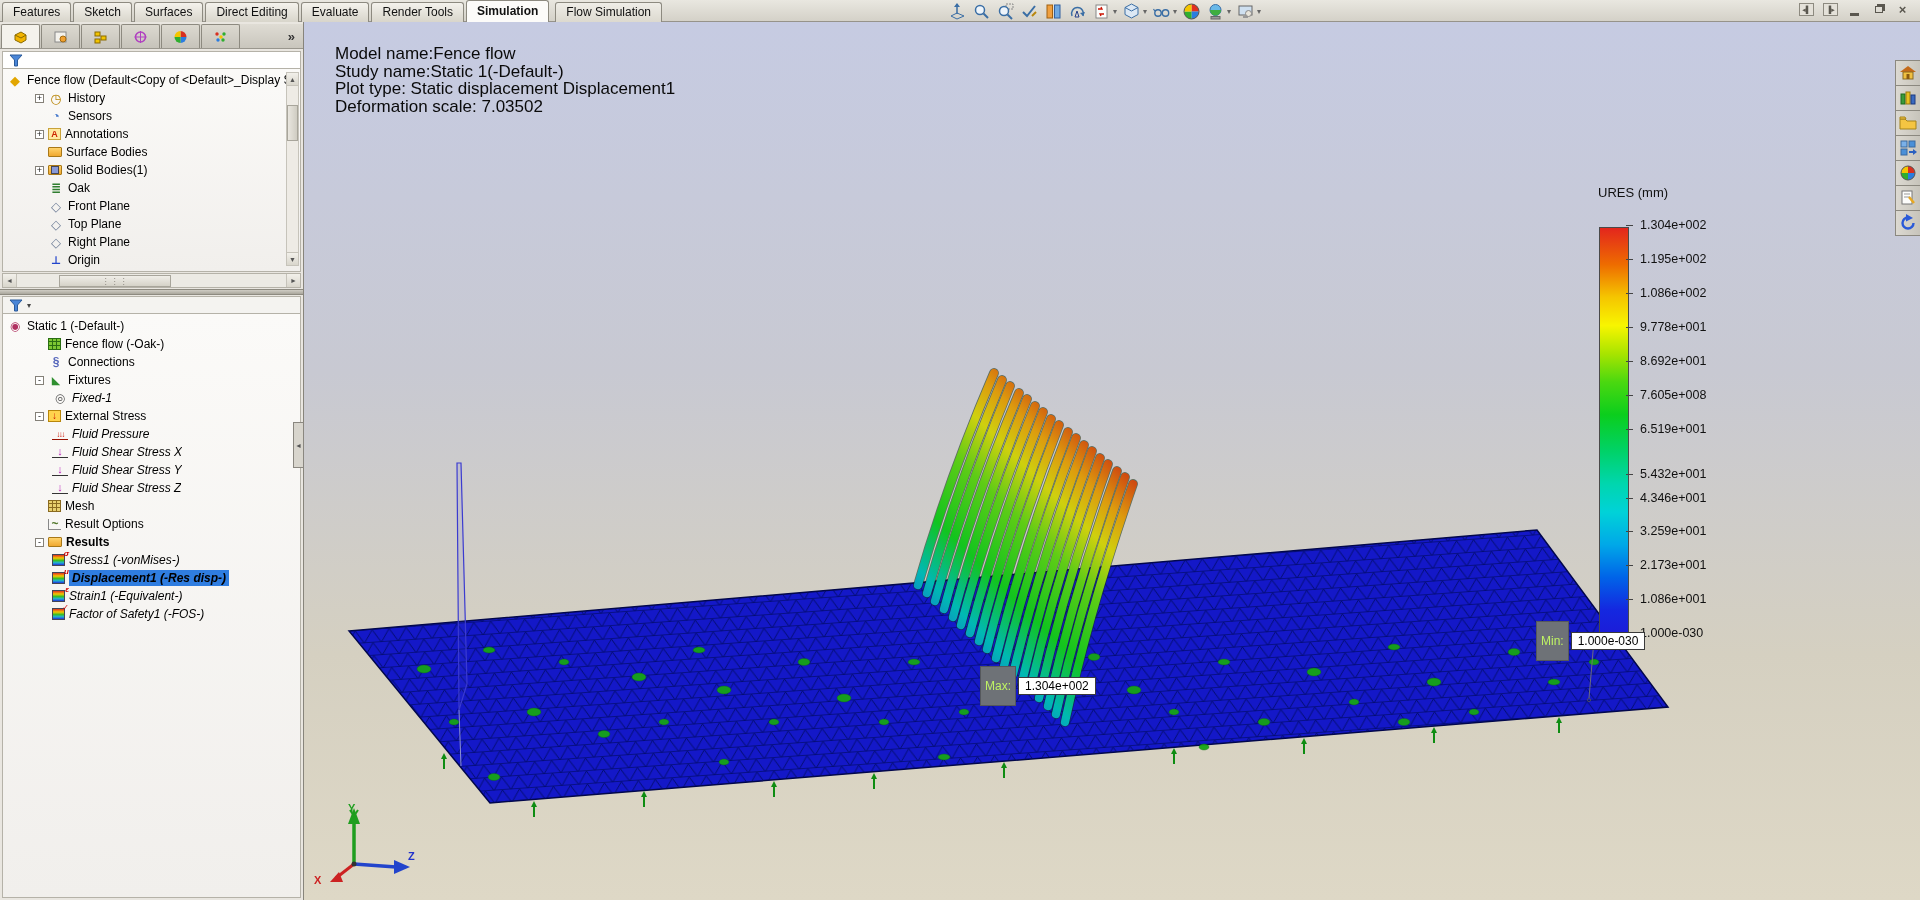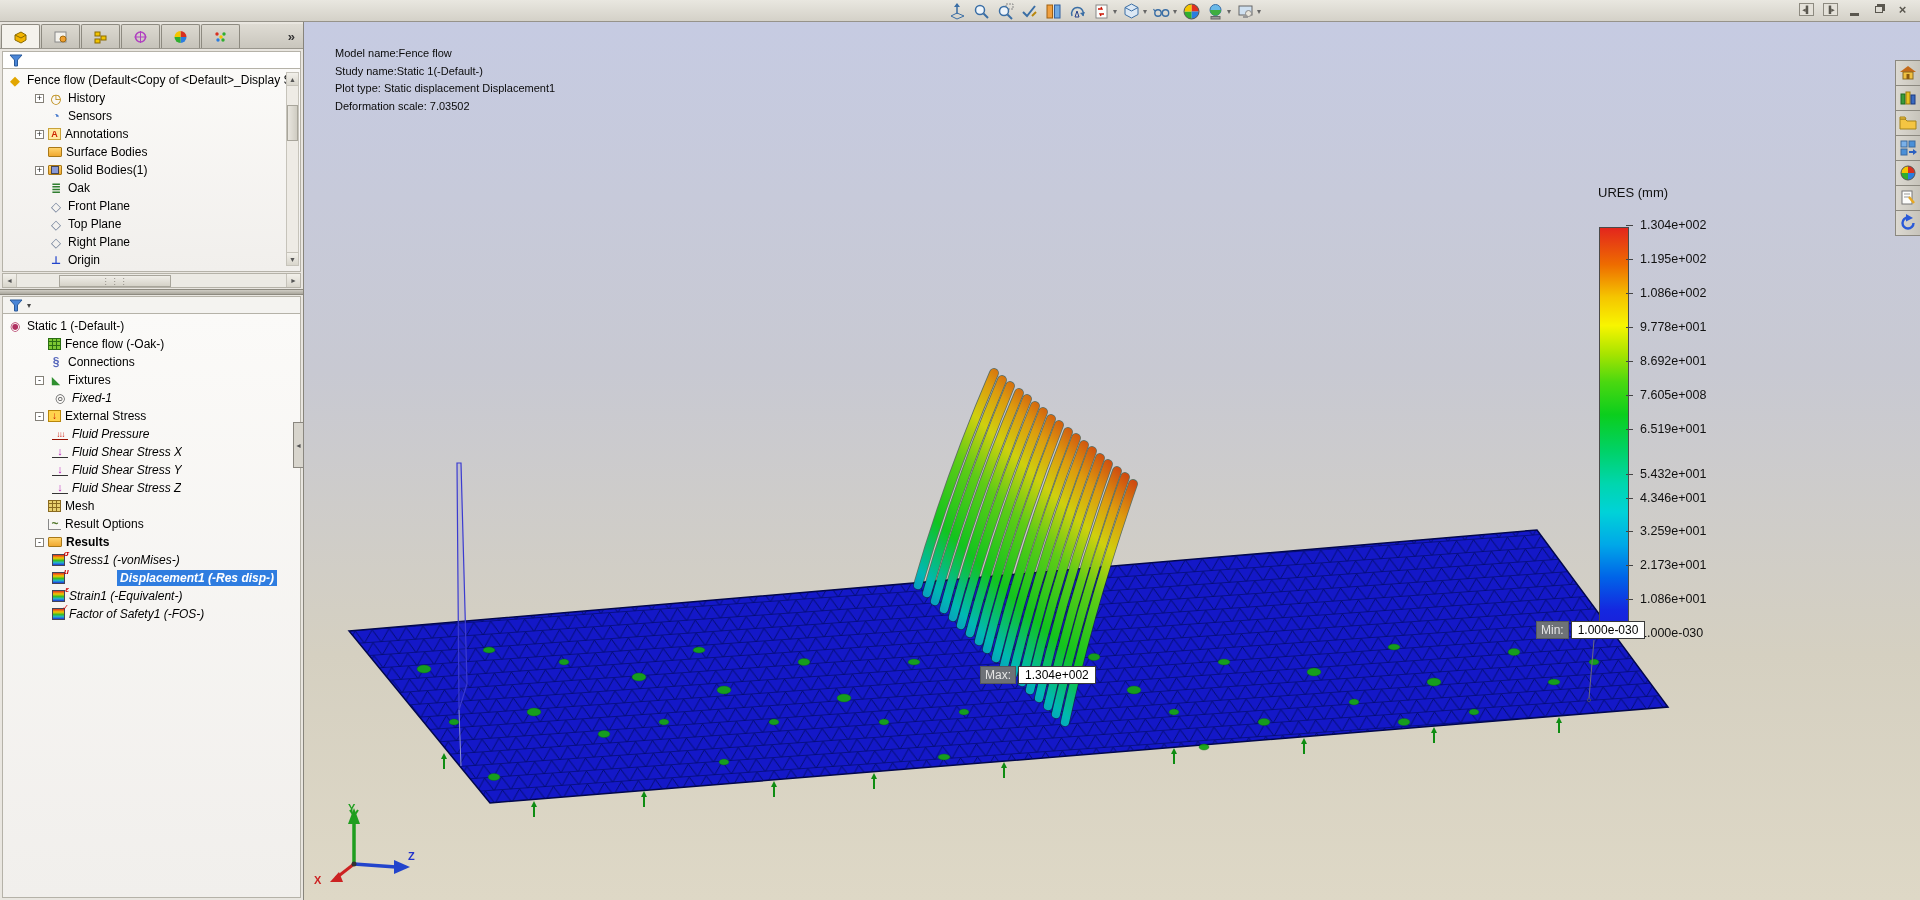--- a/index.html
+++ b/index.html
@@ -47,21 +47,21 @@
 
   .tree{position:absolute;left:2px;width:299px;background:linear-gradient(#fbfaf8,#f1efec);
     border:1px solid #b5b2a8;border-top:none;overflow:hidden;}
   #tree1{top:47px;height:203px;padding-top:2px;}
   #tree2{top:292px;height:584px;padding-top:3px;}
 
   .trow{display:flex;align-items:center;height:18px;font-size:12px;color:#000;
     padding-left:4px;white-space:nowrap;overflow:hidden;}
   .lv1{padding-left:32px;} .lv2{padding-left:36px;font-style:italic;}
   .trow.bold .lbl{font-weight:bold;}
-  .trow.sel .lbl{background:#2f7de0;color:#ffffff;font-weight:bold;padding:1px 3px;margin-left:48px;}
+  .trow.sel .lbl{background:#2f7de0;color:#000000;font-weight:bold;padding:1px 3px;}
   .lbl{overflow:hidden;text-overflow:clip;}
 
   .exp{width:9px;height:9px;border:1px solid #848078;background:#fff;display:flex;
     align-items:center;justify-content:center;font-size:9px;line-height:1;margin-right:4px;flex:none;color:#222;}
   .exp.plus::before{content:"+";} .exp.minus::before{content:"-";}
   .exp.none{border:none;background:transparent;}
 
   .ic{width:16px;height:14px;margin-right:4px;display:inline-flex;align-items:center;
     justify-content:center;font-size:11px;flex:none;line-height:1;}
   .i-part::before{content:"◆";color:#e2a600;font-size:13px;}
@@ -118,53 +118,63 @@
   #psplit{position:absolute;left:0;top:267px;width:303px;height:6px;
     background:linear-gradient(#cfccc4,#a9a69c);border-top:1px solid #8d8a80;border-bottom:1px solid #8d8a80;}
   #collapse-handle{position:absolute;left:293px;top:400px;width:11px;height:46px;
     background:#d8d5cd;border:1px solid #8a8780;display:flex;align-items:center;justify-content:center;
     font-size:7px;color:#555;}
 
   
   #viewport{position:absolute;left:304px;top:22px;width:1616px;height:878px;
     background:linear-gradient(180deg,#c6cbe2 0%,#c8c9d2 40%,#d5d0c1 72%,#ded8c6 100%);overflow:hidden;}
   #scene{position:absolute;left:0;top:0;}
-  #info{position:absolute;left:31px;top:23px;font-size:11px;color:#0a0a0a;line-height:17.5px;z-index:5;}
+  #info{position:absolute;left:31px;top:23px;font-size:17px;color:#0a0a0a;line-height:17.5px;z-index:5;}
 
   #legend-title{position:absolute;left:1294px;top:163px;font-size:13px;color:#111;z-index:6;}
   #legend-bar{position:absolute;left:1295px;top:205px;width:30px;height:408px;z-index:6;
     border:1px solid #4a4a4a;
     background:linear-gradient(180deg,#e3261d 0%,#ee6c00 9%,#f5c500 17%,#f8f500 24%,
       #a8e400 31%,#4ad810 38%,#0bce1d 46%,#00d268 55%,#00d6ae 63%,#00d2d8 70%,
       #00a8e8 78%,#0064e8 86%,#1428e0 94%,#1c1cd8 100%);}
   .ltick{position:absolute;left:1322px;height:16px;display:flex;align-items:center;z-index:6;
     font-size:12.5px;color:#111;}
   .ltick i{display:block;width:7px;height:1px;background:#444;margin-right:7px;}
 
   .callout{position:absolute;display:flex;align-items:center;z-index:7;font-size:12px;}
-  .chip-label{background:#6e7277;color:#e5e5e5;padding:1px 4px;border:1px solid #55585c;}
+  .chip-label{background:#6e7277;color:#bef264;padding:12px 4px;border:1px solid #55585c;}
   .chip-value{background:#fff;color:#000;padding:1px 6px;border:1px solid #3a3a3a;margin-left:2px;}
   #maxcall{left:676px;top:644px;}
   #mincall{left:1232px;top:599px;}
 
   #triad{position:absolute;left:8px;top:780px;z-index:6;}
   .axis-label{position:absolute;font-size:11px;font-weight:bold;z-index:7;}
   #lblY{left:44px;top:780px;color:#1f9e1f;}
   #lblZ{left:104px;top:828px;color:#2233cc;}
   #lblX{left:10px;top:852px;color:#cc2222;}
 
   
   #taskpane{position:absolute;right:0;top:60px;width:25px;z-index:40;
     border-left:1px solid #8b887f;border-top:1px solid #8b887f;background:linear-gradient(90deg,#dcd9d1,#c7c4bb);}
   .tp{height:25px;border-bottom:1px solid #8b887f;display:flex;align-items:center;justify-content:center;}
 </style>
 </head>
 <body>
 
 <div id="topbar">
+  <div id="cmdtabs">
+    <div class="tab">Features</div>
+    <div class="tab">Sketch</div>
+    <div class="tab">Surfaces</div>
+    <div class="tab">Direct Editing</div>
+    <div class="tab">Evaluate</div>
+    <div class="tab">Render Tools</div>
+    <div class="tab active">Simulation</div>
+    <div class="tab flowsim">Flow Simulation</div>
+  </div>
 
   <div id="hud">
     <div class="hbtn">
       <svg width="17" height="17">
           <line x1="8" y1="1" x2="8" y2="11" stroke="#3a6ea5" stroke-width="1.5"></line>
           <polygon points="8,0 5,4 11,4" fill="#3a6ea5"></polygon>
           <polygon points="2,13 8,10 15,13 8,16" fill="none" stroke="#3a6ea5"></polygon>
         </svg>
     </div>
     <div class="hbtn">

